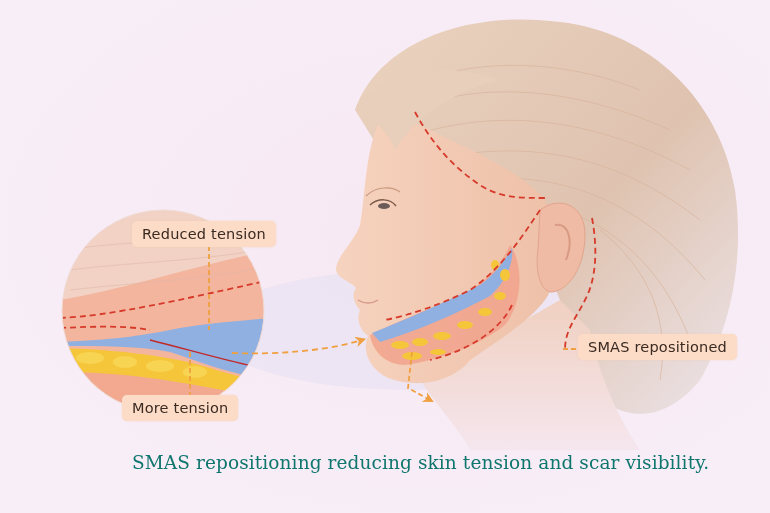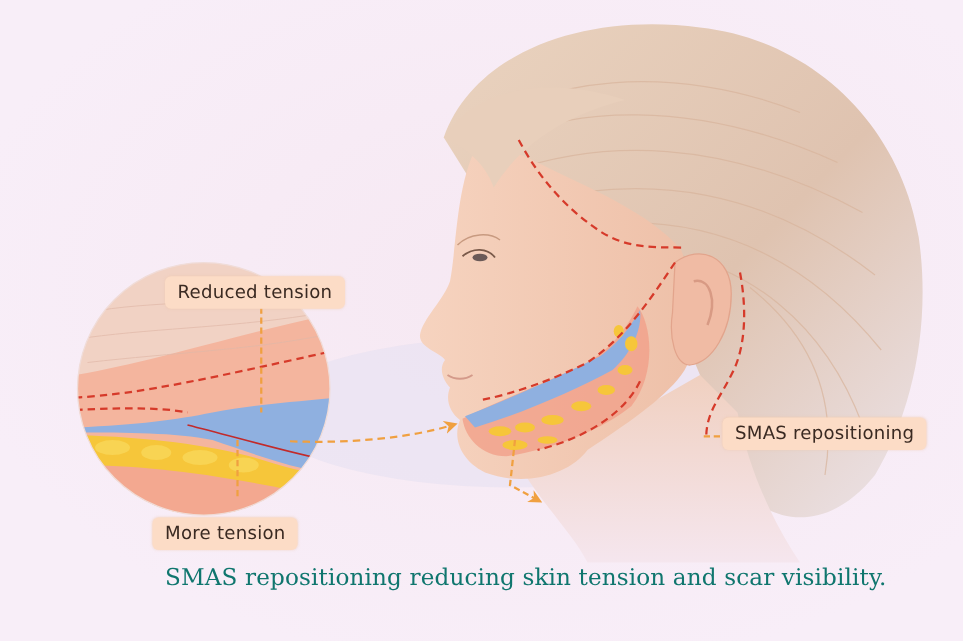--- a/index.html
+++ b/index.html
@@ -16,21 +16,21 @@
     border-radius: 5px;
     color: #3a2a22;
     font-family: "DejaVu Sans", sans-serif;
     font-size: 14.5px;
     letter-spacing: 0.2px;
     padding: 5px 10px;
     white-space: nowrap;
     box-shadow: 0 0 2px rgba(240,200,170,0.6);
   }
   #lbl-reduced { left: 132px; top: 193px; margin-top: 28px; }
-  #lbl-more { left: 122px; top: 414px; }
+  #lbl-more { left: 122px; top: 395px; }
   #lbl-smas { left: 578px; top: 334px; }
   .caption {
     position: absolute; left: 132px; top: 452px;
     font-family: "DejaVu Serif", serif;
     font-size: 18.5px; color: #0f766e;
     letter-spacing: 0.1px;
     white-space: nowrap;
   }
 </style>
 </head>
@@ -150,15 +150,15 @@
     <line x1="563" y1="349" x2="578" y2="349"></line>
   </g>
 
   <path d="M232,353 C280,355 330,350 362,340" stroke="#f0a040" stroke-width="1.8" fill="none" stroke-dasharray="6,4" marker-end="url(#arrowOrange)"></path>
 
   <path d="M412,352 L408,388 L430,400" stroke="#f0a040" stroke-width="1.8" fill="none" stroke-dasharray="5,3" marker-end="url(#arrowOrange)"></path>
 </svg>
 
 <div class="label" id="lbl-reduced">Reduced tension</div>
 <div class="label" id="lbl-more">More tension</div>
-<div class="label" id="lbl-smas">SMAS repositioning</div>
+<div class="label" id="lbl-smas">SMAS repositioned</div>
 
 <div class="caption">SMAS repositioning reducing skin tension and scar visibility.</div>
 
 </body></html>

